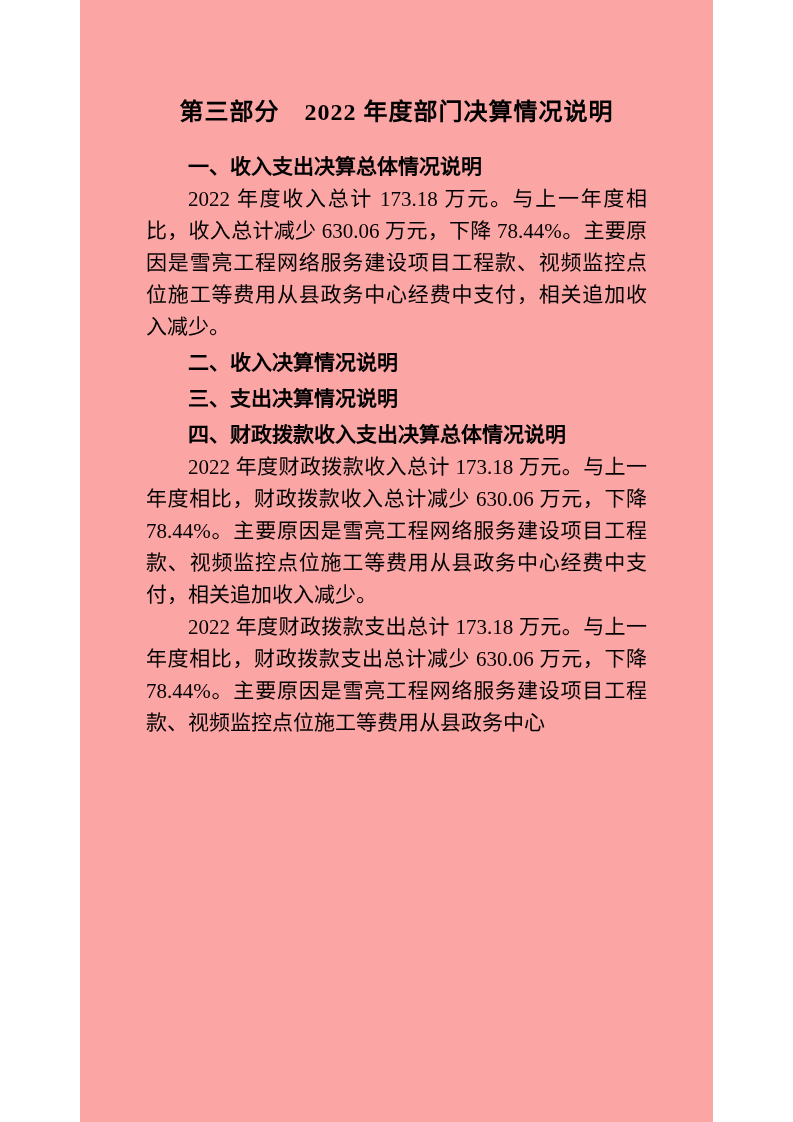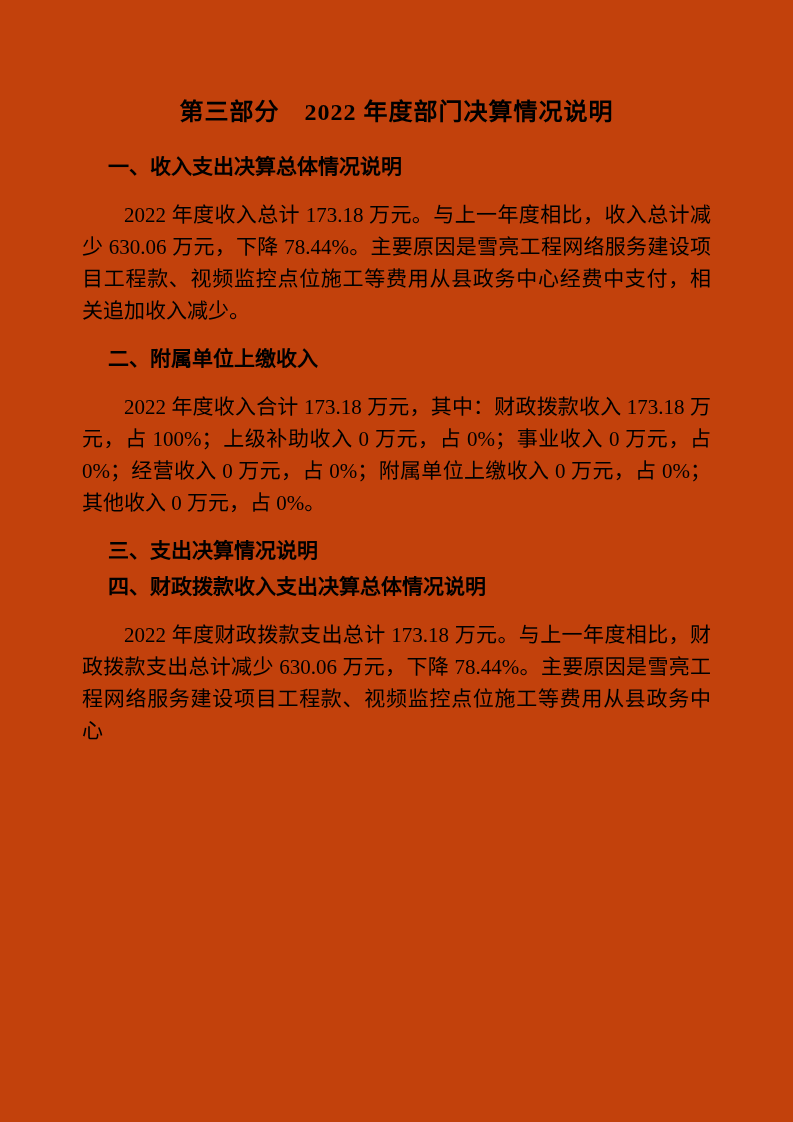--- a/index.html
+++ b/index.html
@@ -2,24 +2,24 @@
 <html lang="zh-CN"><head>
 <meta charset="utf-8">
 <style>
   html, body {
     margin: 0;
     padding: 0;
     background: #ffffff;
   }
   .page {
     position: relative;
-    width: 793px;
+    width: 633px;
     height: 1122px;
     margin: 0 auto;
-    background: #c2410c;
+    background: #fca5a5;
     color: #000000;
     overflow: hidden;
   }
   .content {
     padding: 96px 66px 0 66px;
   }
   .doc-title {
     margin: 0 0 22px 0;
     font-family: "Liberation Serif", "DejaVu Serif", serif;
     font-size: 24px;
@@ -31,43 +31,43 @@
   }
   .sec-heading {
     margin: 4px 0 0 0;
     font-family: Liberation Sans, sans-serif;
     font-size: 21px;
     line-height: 32px;
     font-weight: bold;
     text-indent: 2em;
   }
   .para {
-    margin: 16px;
+    margin: 0;
     font-family: "Liberation Serif", "DejaVu Serif", serif;
     font-size: 21px;
     line-height: 32px;
     text-indent: 2em;
     text-align: justify;
     text-justify: inter-ideograph;
     word-break: break-all;
   }
 </style>
 </head>
 <body>
 
 <div class="page">
   <div class="content">
 
     <h1 class="doc-title">第三部分　2022 年度部门决算情况说明</h1>
 
     <h2 class="sec-heading">一、收入支出决算总体情况说明</h2>
     <p class="para">2022 年度收入总计 173.18 万元。与上一年度相比，收入总计减少 630.06 万元，下降 78.44%。主要原因是雪亮工程网络服务建设项目工程款、视频监控点位施工等费用从县政务中心经费中支付，相关追加收入减少。</p>
 
-    <h2 class="sec-heading">二、附属单位上缴收入</h2>
-    <p class="para">2022 年度收入合计 173.18 万元，其中：财政拨款收入 173.18 万元，占 100%；上级补助收入 0 万元，占 0%；事业收入 0 万元，占 0%；经营收入 0 万元，占 0%；附属单位上缴收入 0 万元，占 0%；其他收入 0 万元，占 0%。</p>
+    <h2 class="sec-heading">二、收入决算情况说明</h2>
 
     <h2 class="sec-heading">三、支出决算情况说明</h2>
 
     <h2 class="sec-heading">四、财政拨款收入支出决算总体情况说明</h2>
+    <p class="para">2022 年度财政拨款收入总计 173.18 万元。与上一年度相比，财政拨款收入总计减少 630.06 万元，下降 78.44%。主要原因是雪亮工程网络服务建设项目工程款、视频监控点位施工等费用从县政务中心经费中支付，相关追加收入减少。</p>
     <p class="para">2022 年度财政拨款支出总计 173.18 万元。与上一年度相比，财政拨款支出总计减少 630.06 万元，下降 78.44%。主要原因是雪亮工程网络服务建设项目工程款、视频监控点位施工等费用从县政务中心</p>
 
   </div>
 </div>
 
 </body></html>

